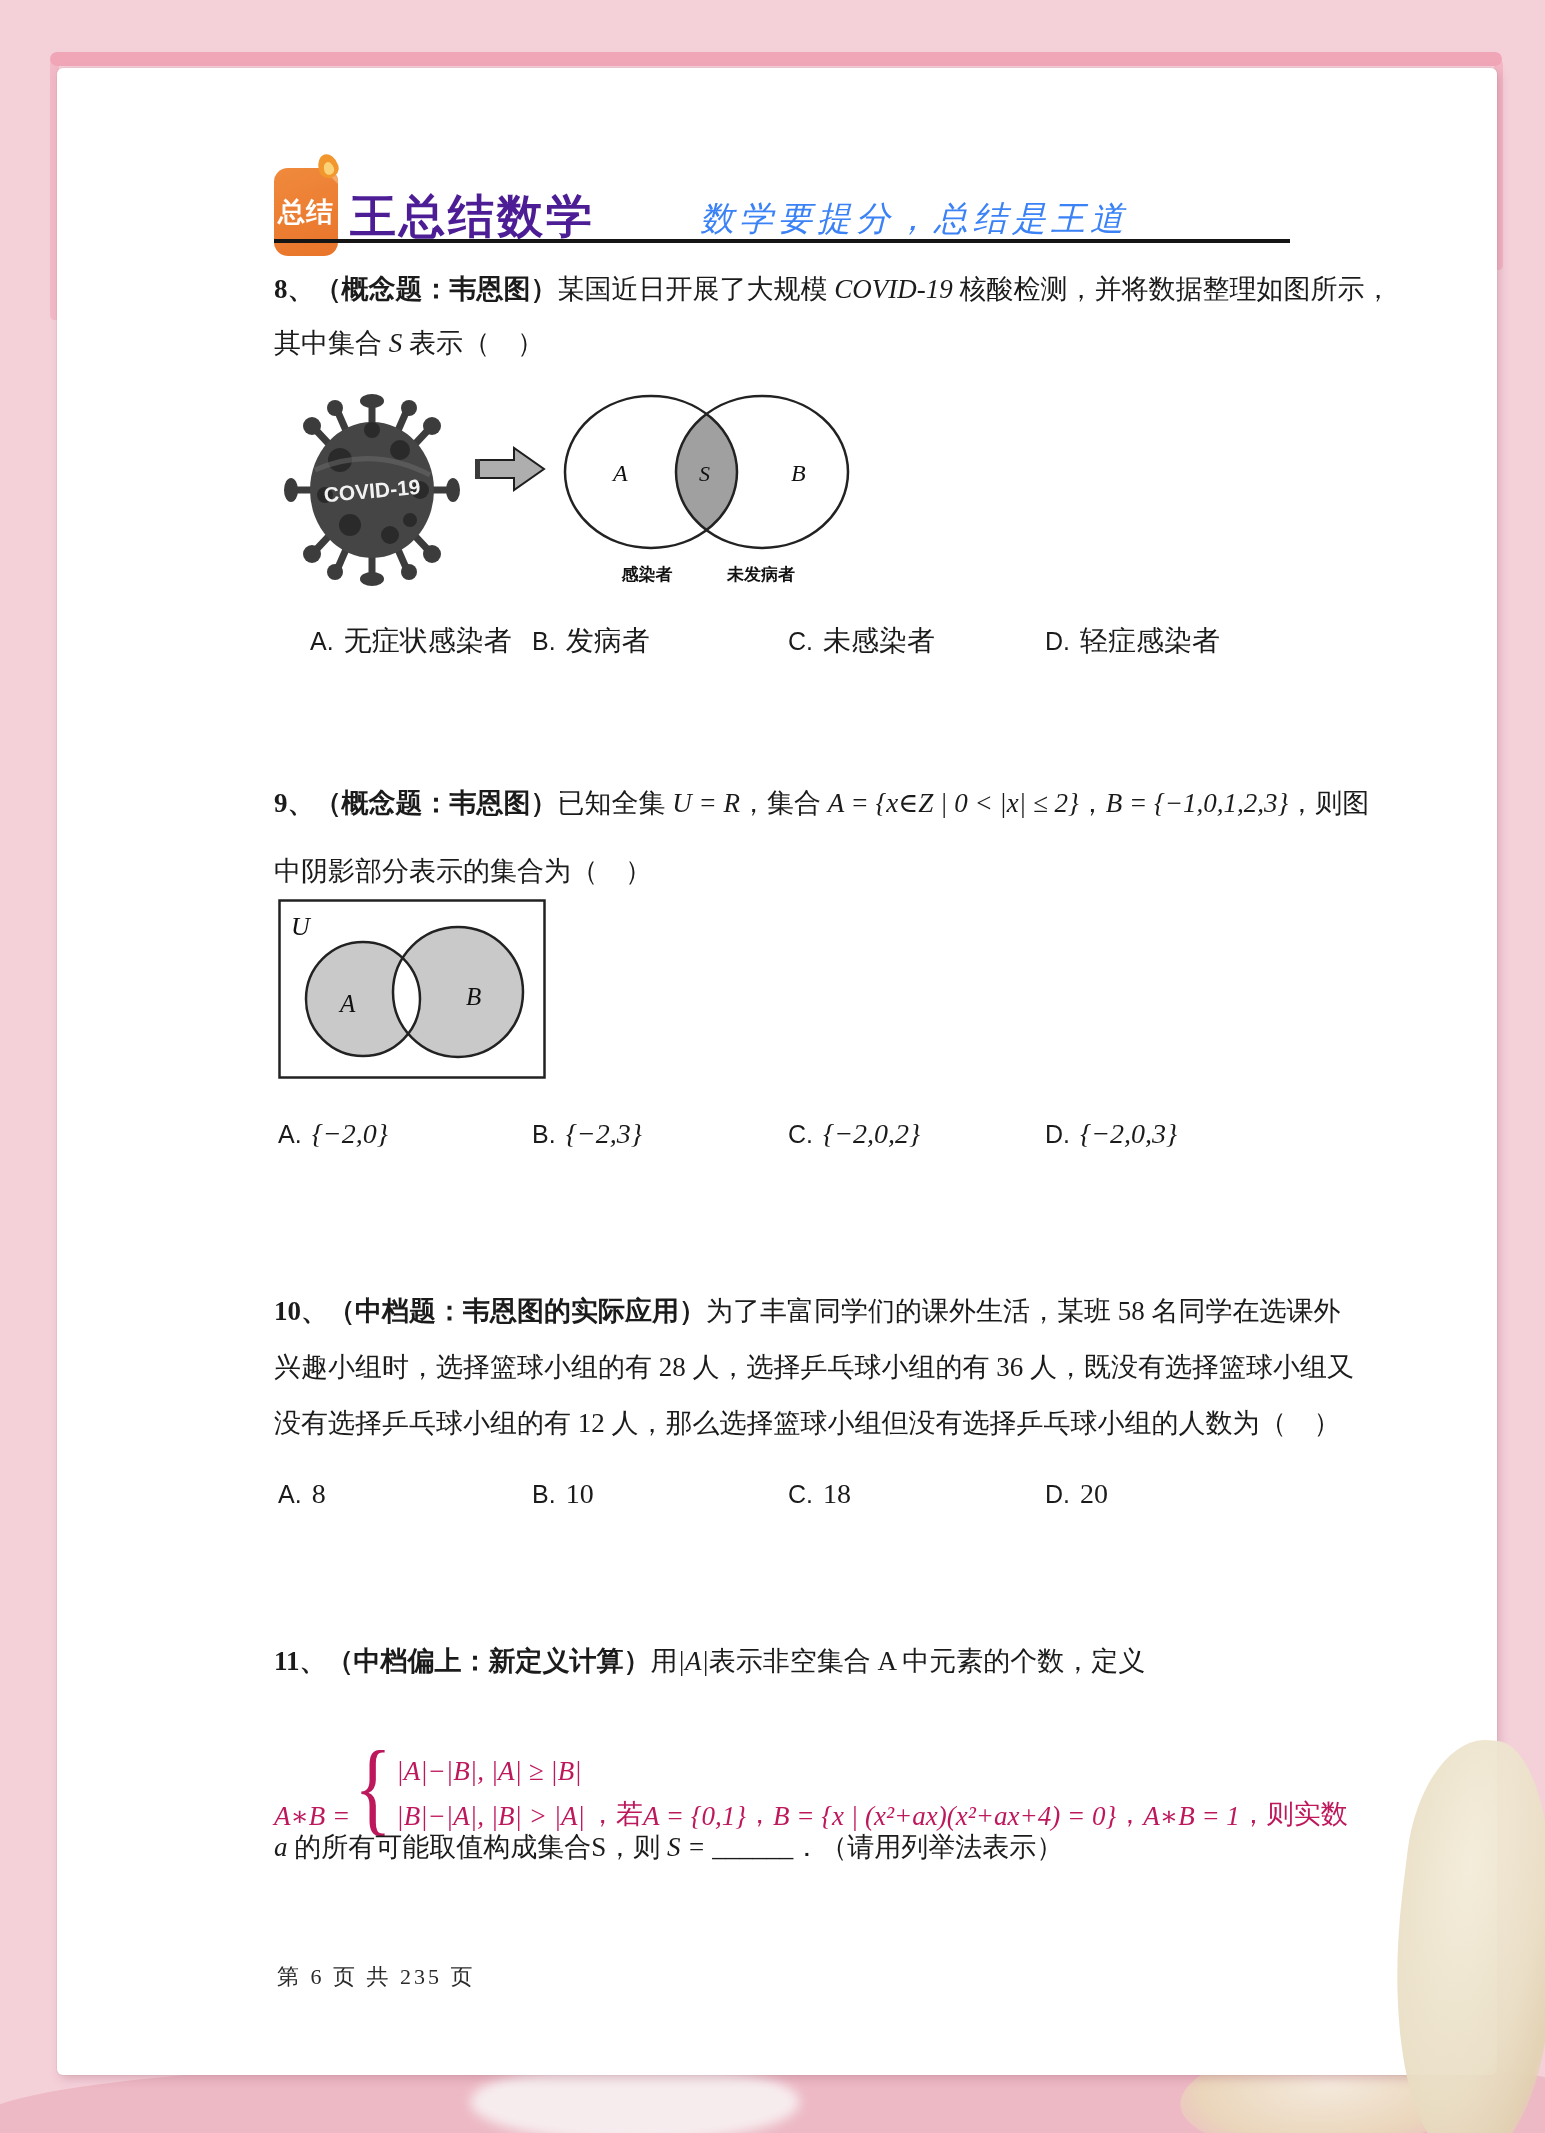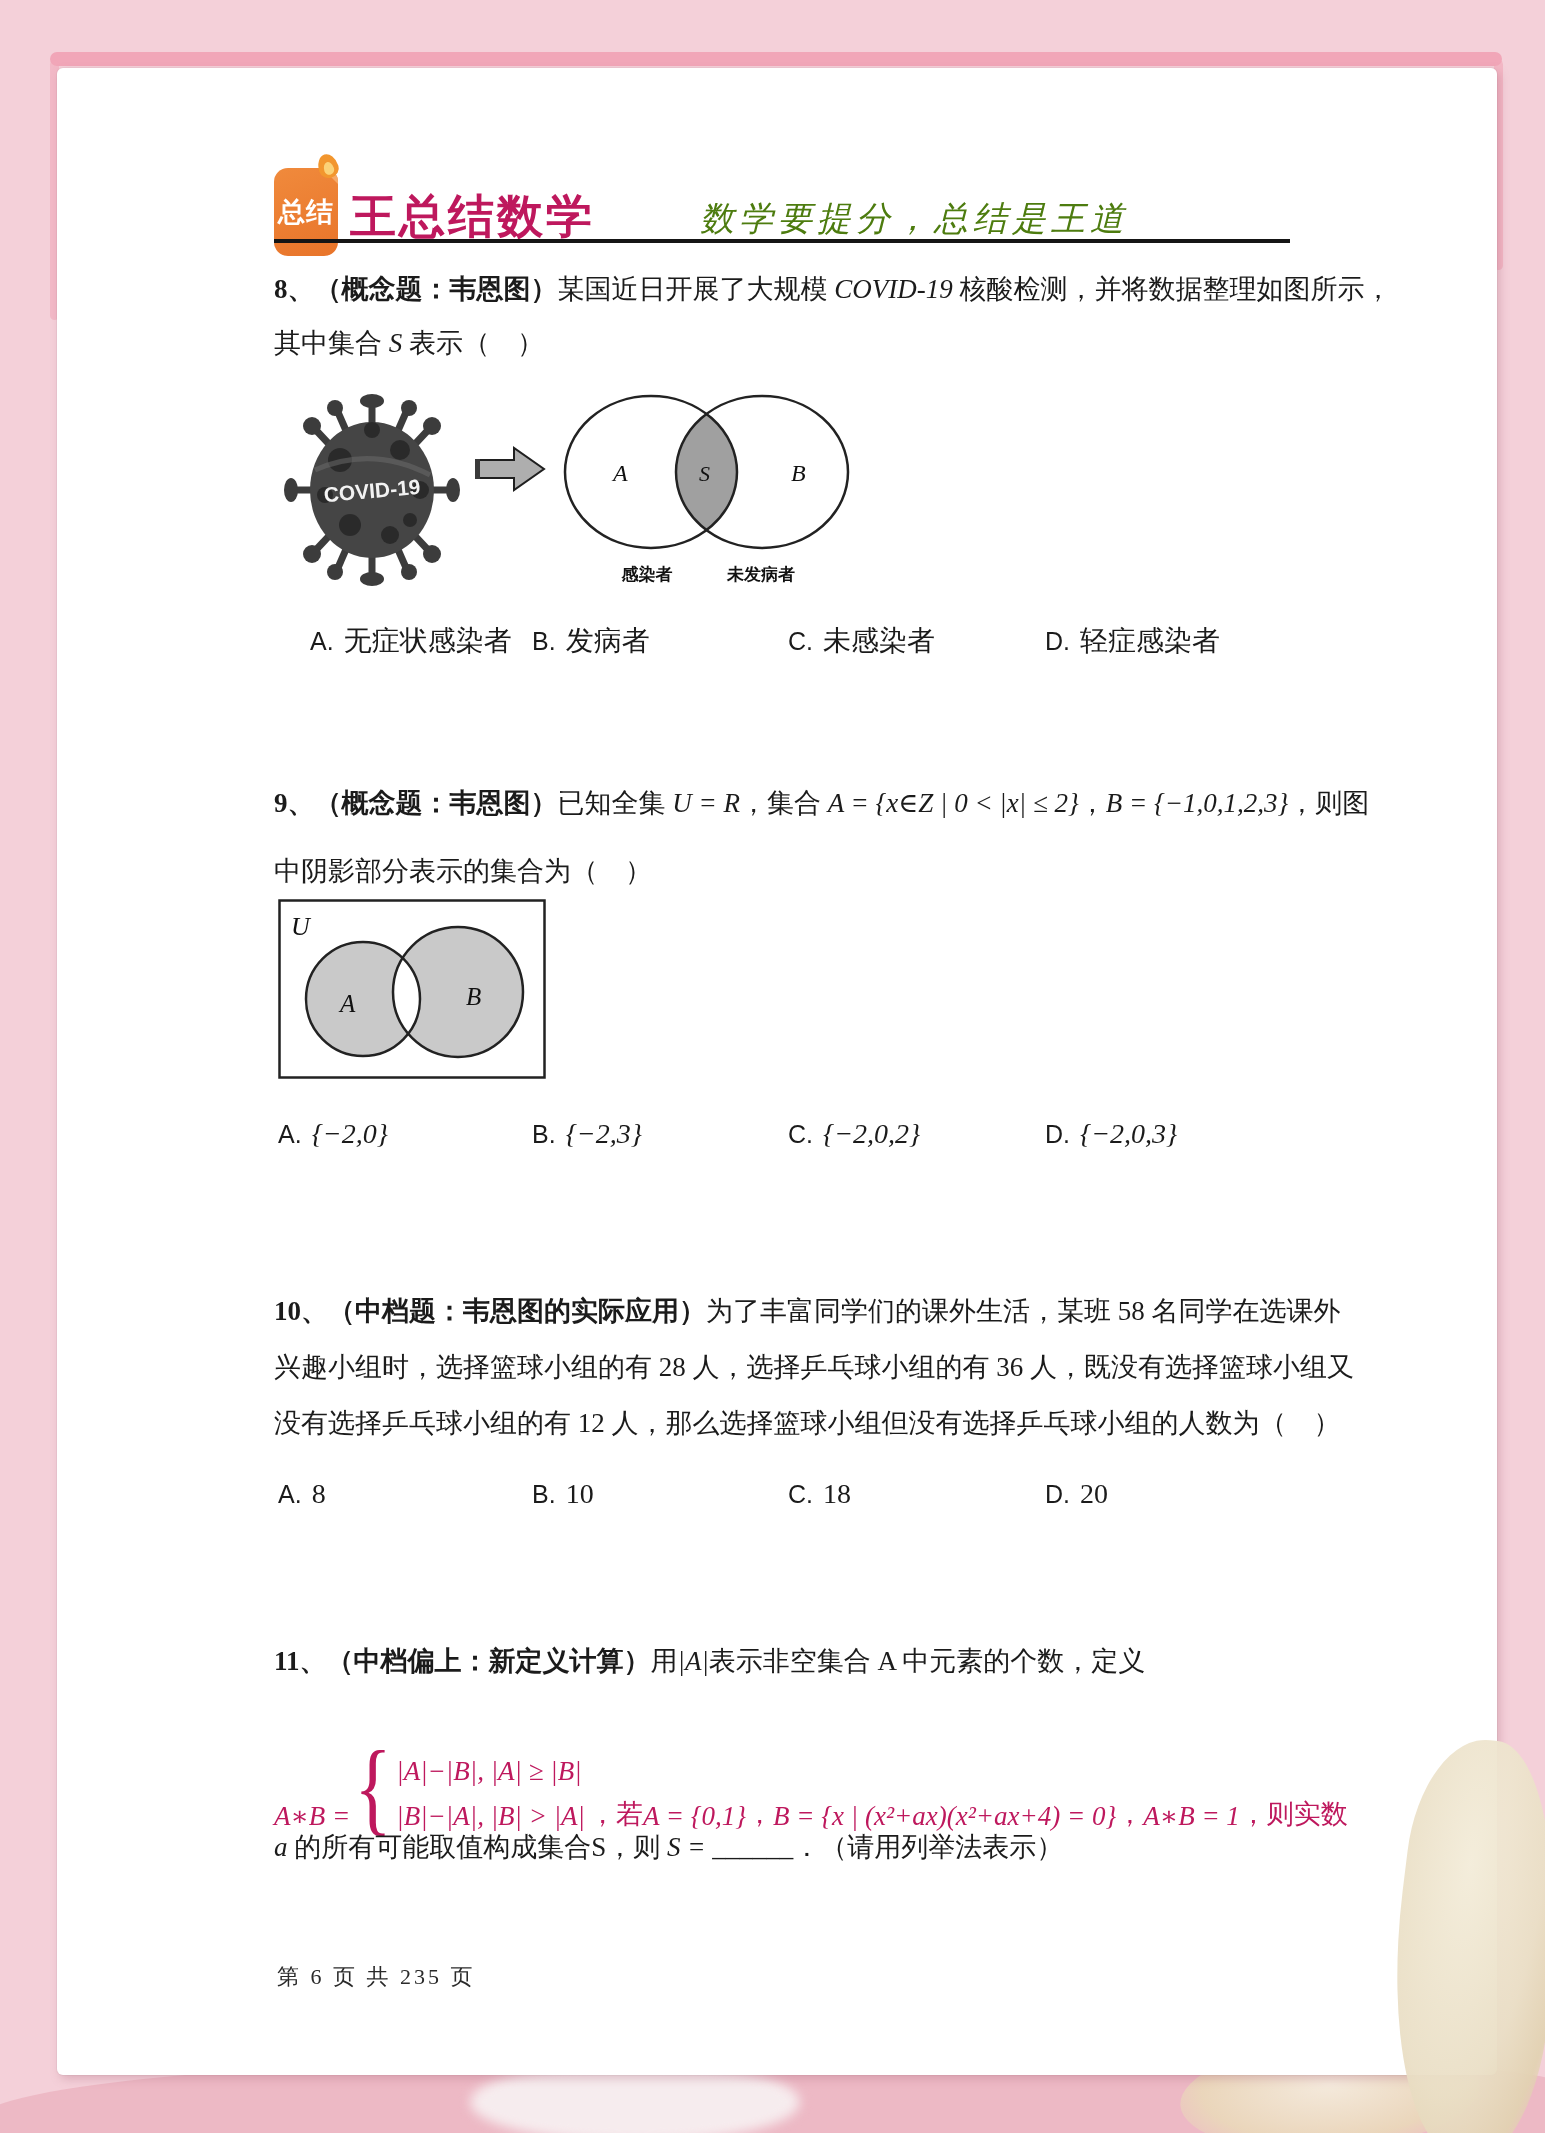--- a/index.html
+++ b/index.html
@@ -32,23 +32,23 @@
               background:linear-gradient(160deg,#f08a3c,#e8742a);
               display:flex;align-items:center;justify-content:center;}
   .brand-icon .txt{color:#fff;font-family:"Liberation Sans","DejaVu Sans",sans-serif;
               font-weight:bold;font-size:27px;letter-spacing:1px;}
   .flame{position:absolute;top:-14px;right:0px;width:20px;height:24px;background:#f2962e;
          border-radius:50% 50% 50% 50%/62% 62% 38% 38%;transform:rotate(-18deg);}
   .flame:before{content:"";position:absolute;left:5px;top:8px;width:10px;height:13px;
          background:#fbd277;border-radius:50% 50% 50% 50%/60% 60% 40% 40%;}
   .fold{position:absolute;top:0;right:0;width:0;height:0;
         border-top:16px solid #f6a968;border-left:16px solid transparent;border-radius:0 14px 0 0;}
-  .brand-name{position:absolute;left:293px;top:118px;font-size:46px;font-weight:bold;color:#be185d;
+  .brand-name{position:absolute;left:293px;top:118px;font-size:46px;font-weight:bold;color:#4c1d95;
               font-family:"Liberation Sans","DejaVu Sans",sans-serif;letter-spacing:3px;}
-  .slogan{position:absolute;left:643px;top:128px;font-size:34px;color:#4d7c0f;
+  .slogan{position:absolute;left:643px;top:128px;font-size:34px;color:#3b82f6;
           font-style:italic;letter-spacing:5px;white-space:nowrap;}
   .rule{position:absolute;left:217px;top:171px;width:1016px;height:4px;background:#151515;}
   
   .line{position:absolute;left:217px;font-size:27px;line-height:34px;color:#1b1b1b;white-space:nowrap;}
   .b{font-weight:bold;}
   .math{font-style:italic;}
   .blank{letter-spacing:0;}
   .opt-row{position:absolute;left:217px;width:1060px;height:36px;font-size:27px;color:#1b1b1b;}
   .opt{position:absolute;white-space:nowrap;font-family:"Liberation Sans","DejaVu Sans",sans-serif;font-size:25px;}
   .opt .otext{font-family:"Liberation Serif","DejaVu Serif",serif;font-size:28px;margin-left:10px;}

